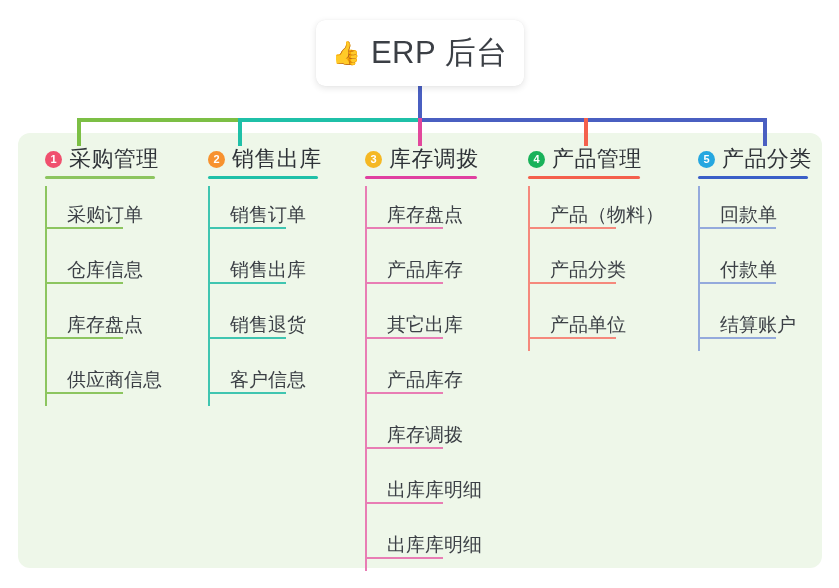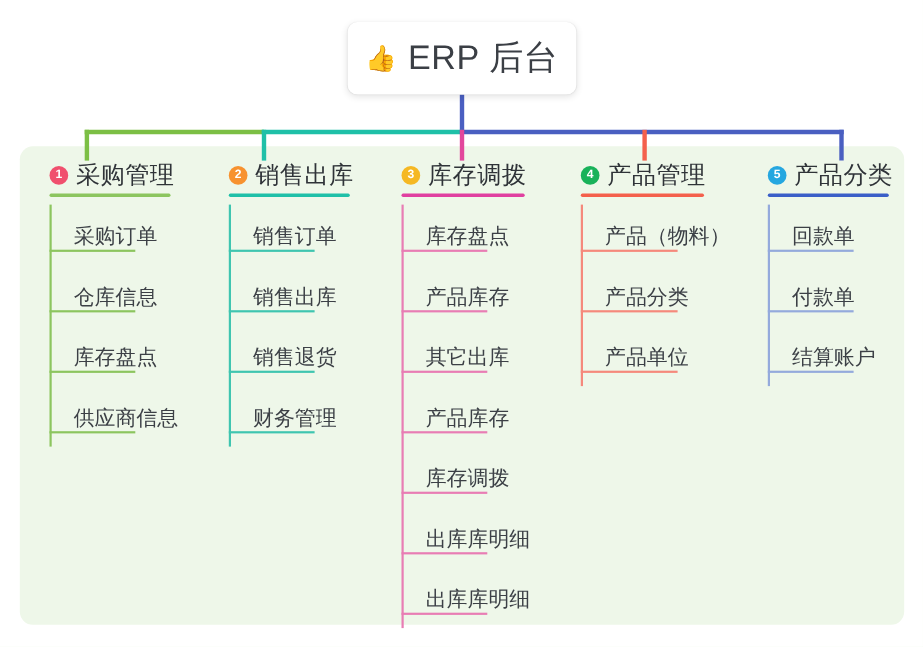--- a/index.html
+++ b/index.html
@@ -149,21 +149,21 @@
           </div>
           <div class="leaf">
             <div class="leaf-label">销售出库</div>
             <div style="position: absolute; left: 0px; top: 41px; width: 78px; height: 2px; background: rgb(63, 197, 176);"></div>
           </div>
           <div class="leaf">
             <div class="leaf-label">销售退货</div>
             <div style="position: absolute; left: 0px; top: 41px; width: 78px; height: 2px; background: rgb(63, 197, 176);"></div>
           </div>
           <div class="leaf">
-            <div class="leaf-label">财务管理</div>
+            <div class="leaf-label">客户信息</div>
             <div style="position: absolute; left: 0px; top: 41px; width: 78px; height: 2px; background: rgb(63, 197, 176);"></div>
           </div>
         </div>
       </div>
       <div class="col" style="left: 365px;">
         <div class="col-head">
           <span class="badge" style="background: rgb(245, 184, 35);">3</span>
           <span class="col-title">库存调拨</span>
         </div>
         <div class="head-rule" style="width: 112px; background: rgb(224, 64, 160);"></div>

